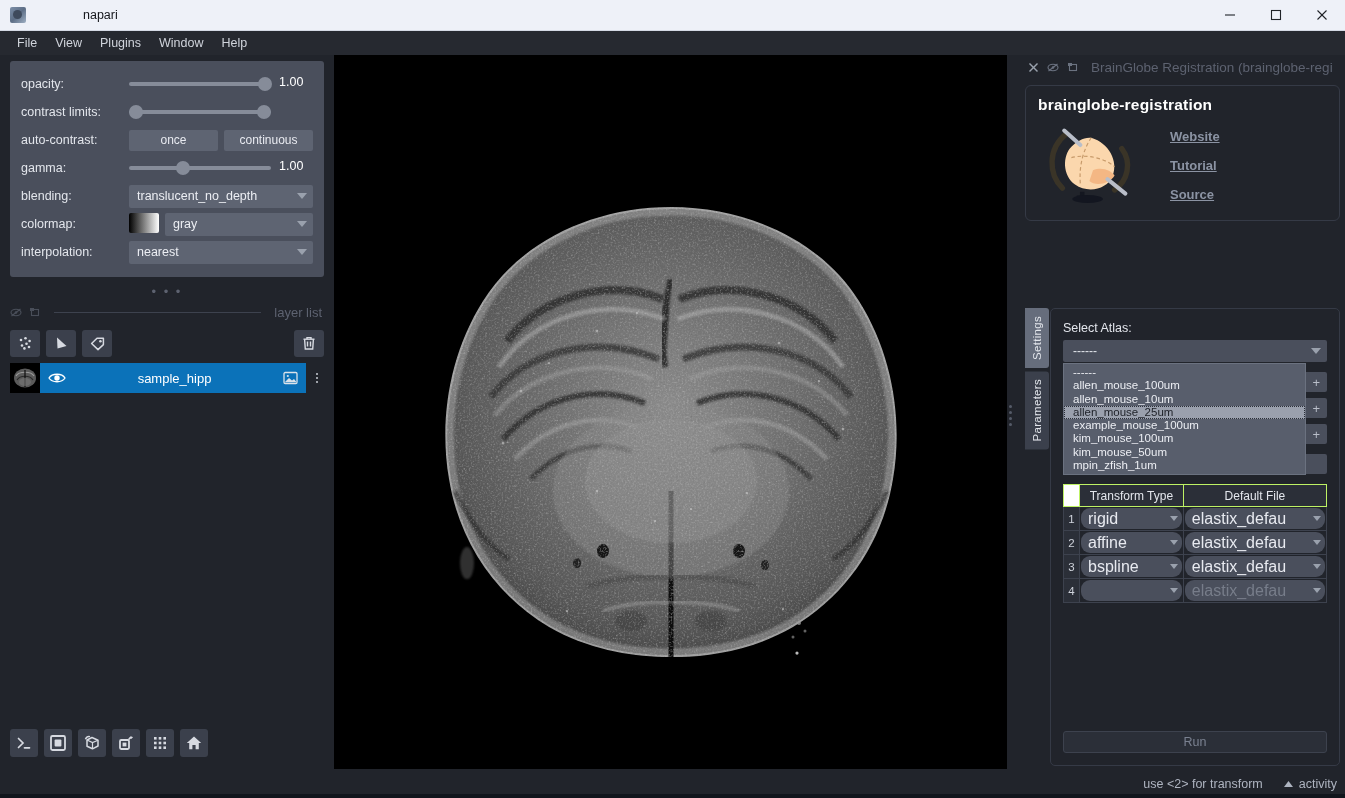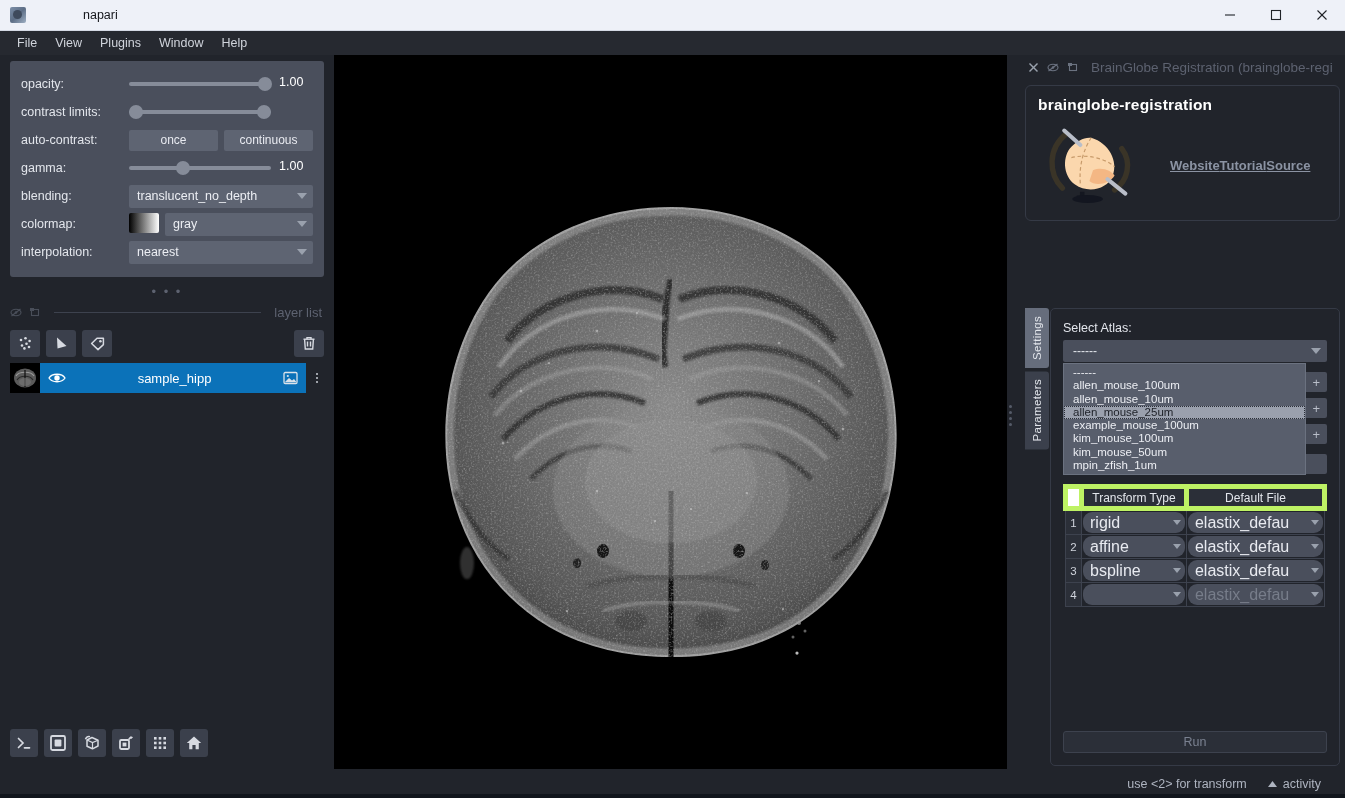--- a/index.html
+++ b/index.html
@@ -148,21 +148,21 @@
     font-size:13.5px; color:#5d6270; margin-left:4px; white-space:nowrap; overflow:hidden;
   }
 
   .plugin-card {
     margin:6px 5px 0 5px; border:1px solid #353a46; border-radius:6px;
     padding:10px 12px 12px 12px; background:#21242b;
   }
   .plugin-title { font-size:15.5px; font-weight:bold; color:#fff; margin-bottom:4px; letter-spacing:.2px;}
   .plugin-body { display:flex; align-items:center; }
   .logo-box { width:110px; height:90px; flex:none; }
-  .links { display:flex; flex-direction:row; padding-left:22px; padding-top:4px; }
+  .links { display:flex; flex-direction:column; gap:14px; padding-left:22px; padding-top:4px; }
   .link { font-size:13px; color:#8b93a3; text-decoration:underline; font-weight:bold; }
 
   
   .tabs-vert {
     position:absolute; left:5px; top:253px; width:24px;
     display:flex; flex-direction:column; gap:3px;
   }
   .vtab {
     width:24px; background:#3b404c; border-radius:3px 0 0 3px;
     display:flex; align-items:center; justify-content:center;
@@ -200,21 +200,21 @@
   .reset-btn {
     margin-top:9px; height:20px; background:#4a4f5c; border-radius:2px;
     display:flex; align-items:center; justify-content:center;
     font-size:12px; color:#e8eaf0;
   }
 
   
   .ttable { margin-top:10px; width:100%; border-collapse:collapse; }
   .ttable th {
     background:#2b2f38; color:#e3e6ec; font-size:12px; font-weight:normal;
-    height:22px; border:5px solid #bef264;
+    height:22px; border:1px solid #bef264;
   }
   .ttable th.corner { width:16px; background:#fff; }
   .ttable td { border:1px solid #3d424e; padding:0; height:23px; }
   .ttable td.rownum {
     width:16px; text-align:center; font-size:11.5px; color:#cfd3db; background:#2b2f38;
   }
   .cellcombo {
     height:21px; background:#4a4f5c; display:flex; align-items:center;
     padding:0 4px 0 7px; font-size:16px; color:#e8eaf0; margin:1px;border-radius:9px;
   }
@@ -225,21 +225,21 @@
     position:absolute; left:12px; right:12px; bottom:12px; height:22px;
     border:1px solid #3d424e; border-radius:3px; background:#2b2f38;
     display:flex; align-items:center; justify-content:center;
     font-size:12.5px; color:#7a8190;
   }
 
   
   .statusbar {
     position:absolute; left:0; bottom:0; width:1345px; height:29px;
     background:#21242b; display:flex; align-items:center; justify-content:flex-end;
-    padding-right:24px; gap:20px;
+    padding-right:8px; gap:20px;
   }
   .status-text { font-size:12.5px; color:#aeb4c0; }
   .activity { display:flex; align-items:center; gap:5px; font-size:12.5px; color:#aeb4c0; }
 
   .viewer-dots {
     position:absolute; left:1009px; top:405px; display:flex; flex-direction:column; gap:3px;
   }
   .viewer-dots span { width:3px; height:3px; border-radius:50%; background:#555b68; display:block;}
 
   .caret { width:0;height:0;border-left:5px solid transparent;border-right:5px solid transparent;

